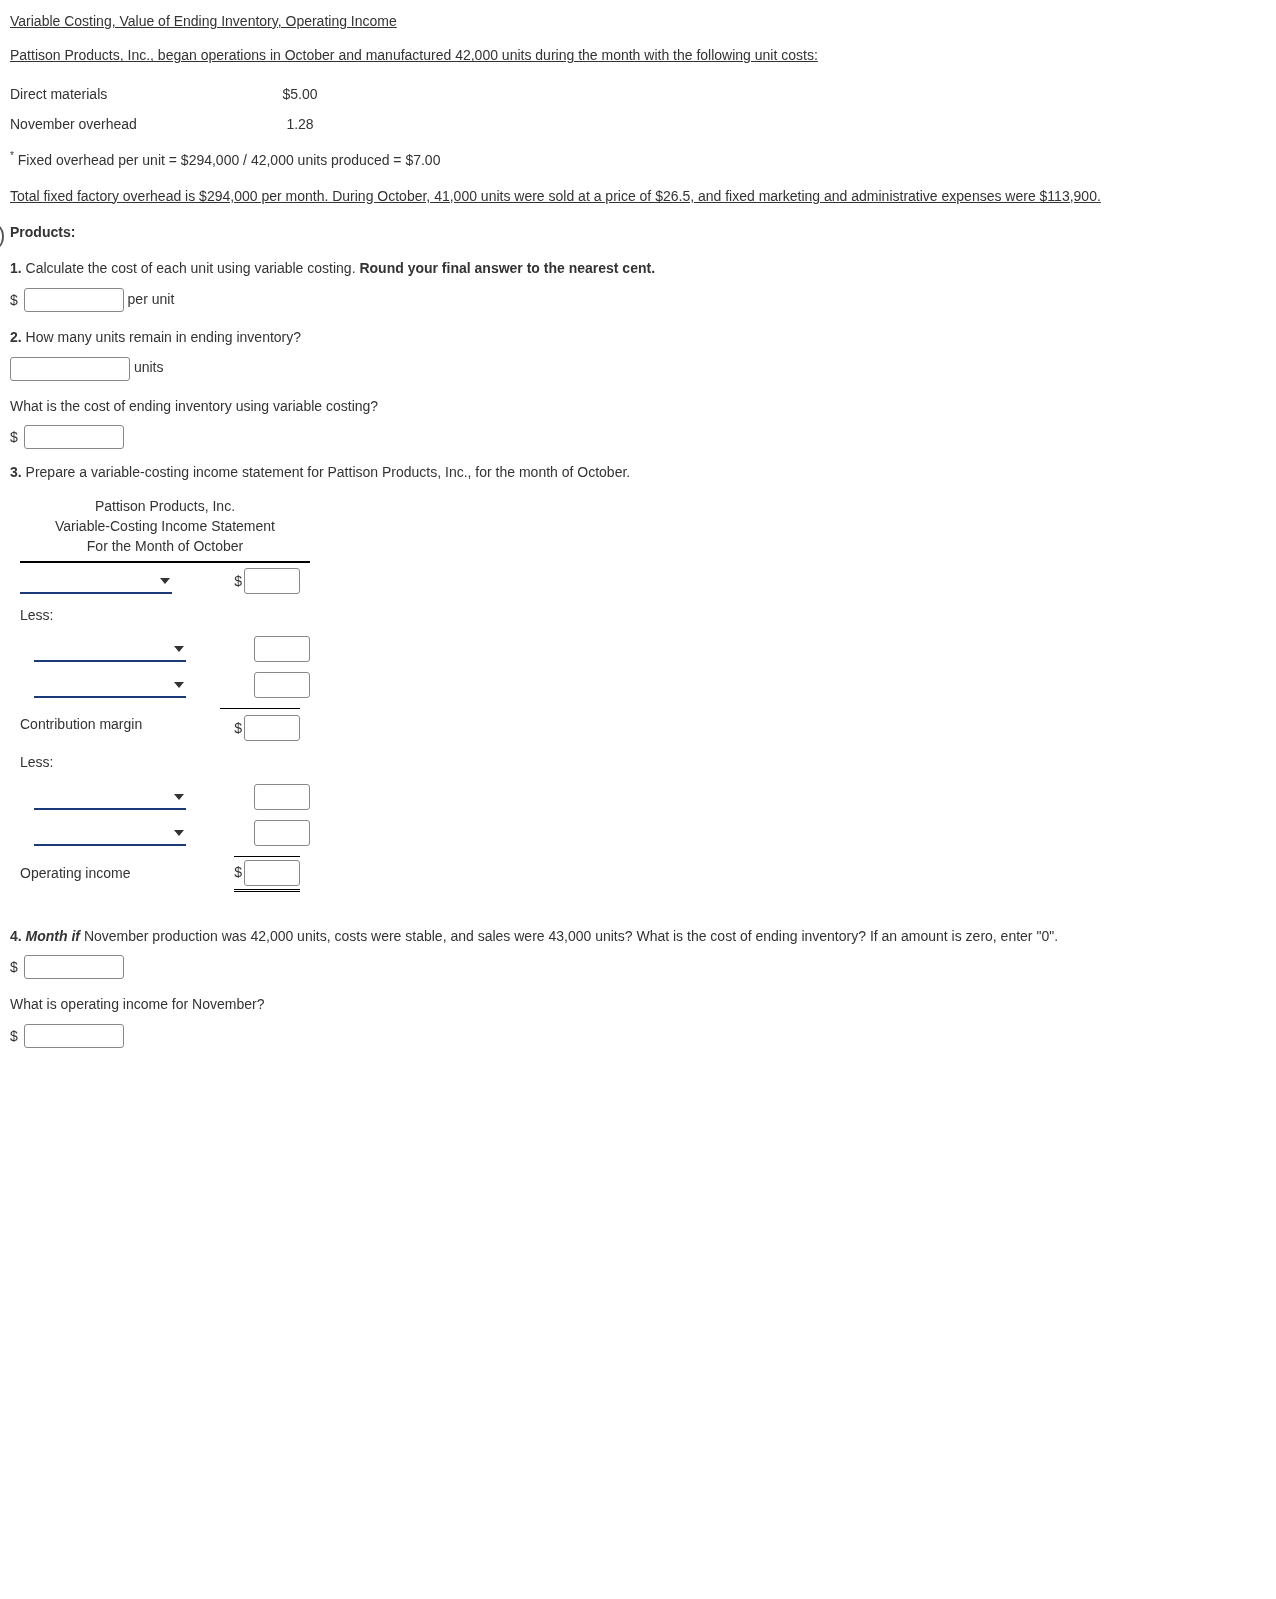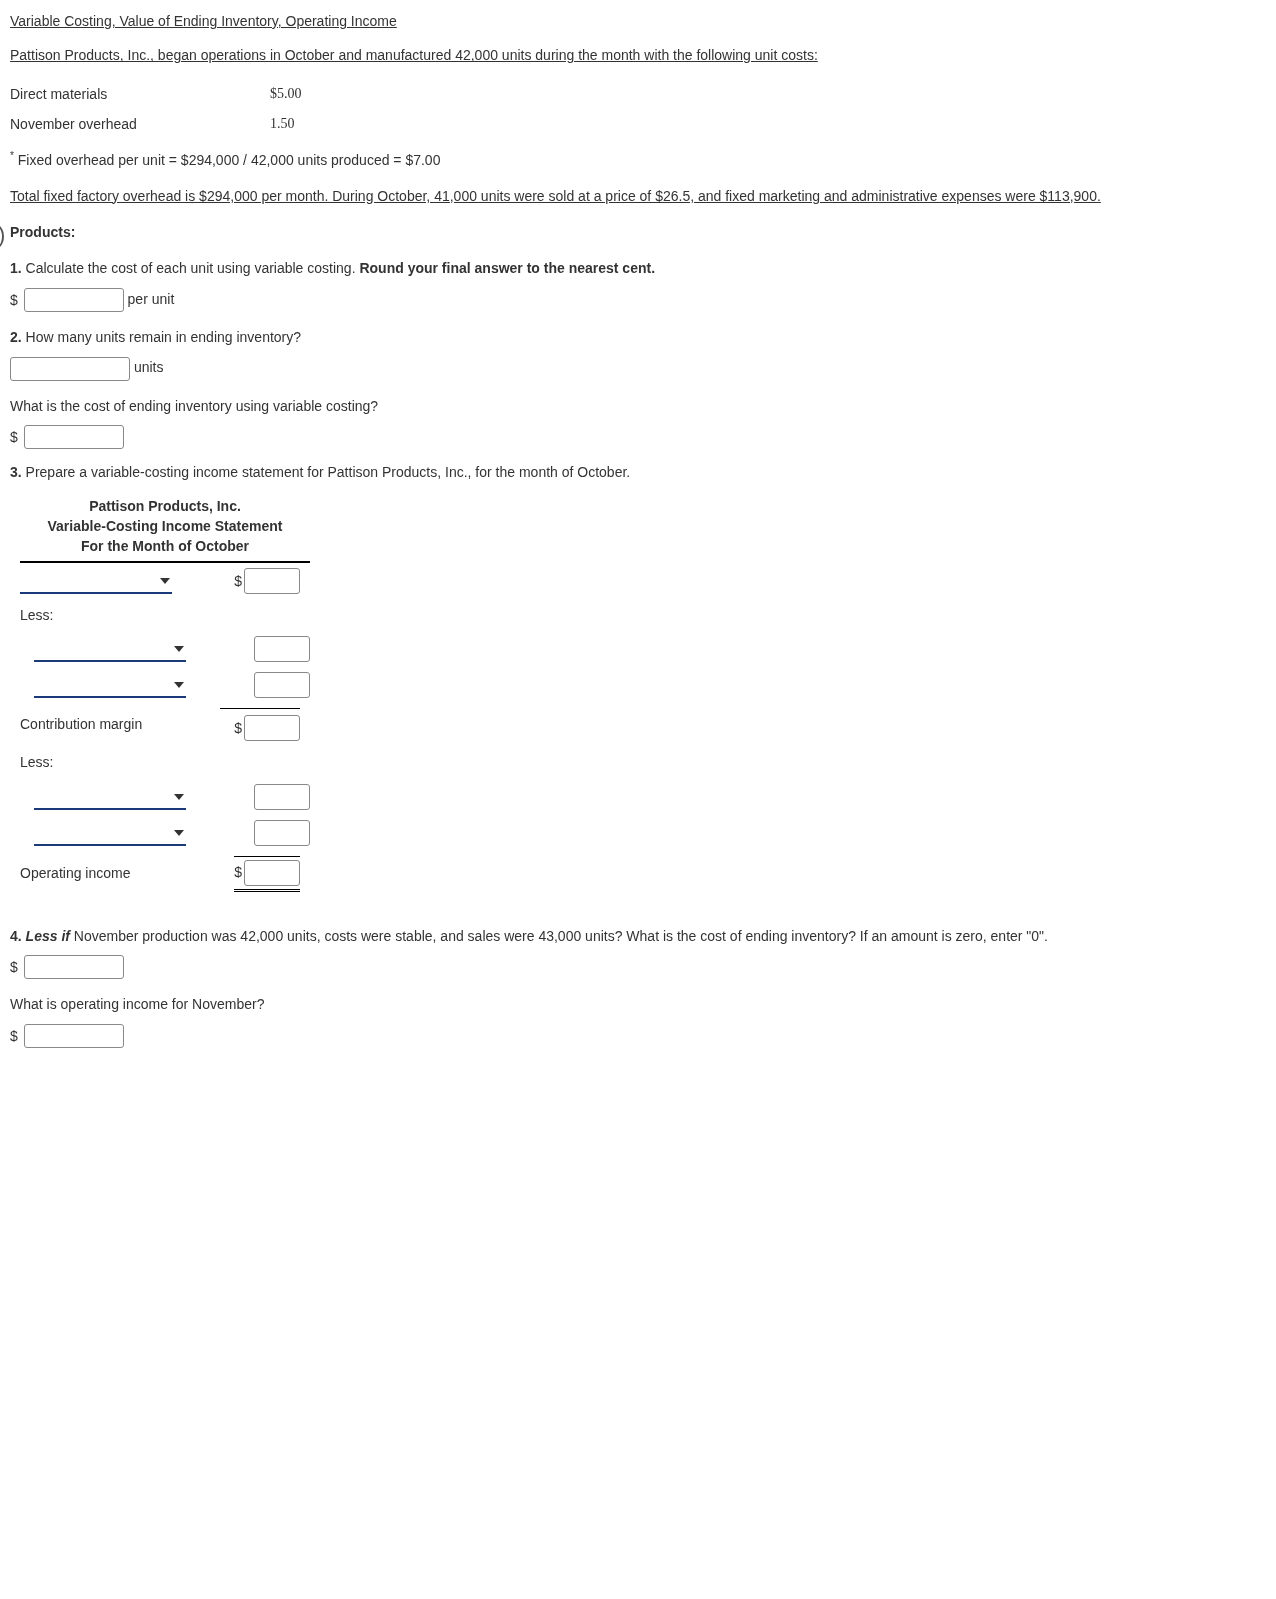--- a/index.html
+++ b/index.html
@@ -14,21 +14,21 @@
   .section { margin-bottom: 12px; text-decoration: underline; }
   .cost-table {
     border-collapse: collapse;
     margin: 8px 0;
   }
   .cost-table td {
     padding: 4px 0;
     vertical-align: top;
   }
   .cost-table td:first-child { width: 260px; margin-top: 11px; }
-  .cost-table td:nth-child(2) { text-align: left; width: 60px; font-family: Liberation Serif, serif; }
+  .cost-table td:nth-child(2) { text-align: center; width: 60px; }
   .footnote { margin: 6px 0 14px 0; }
   .footnote sup, .sup { font-size: 10px; vertical-align: super; }
   .required {
     font-weight: bold;
     margin: 14px 0 10px 0;
     position: relative;
   }
   .paren {
     position: absolute;
     left: -12px;
@@ -55,21 +55,21 @@
     display: inline-block;
     vertical-align: middle;
     margin-right: 2px;
   }
   .stmt {
     margin: 12px 0 4px 10px;
     width: 290px;
   }
   .stmt-header {
     text-align: center;
-    font-weight: bold;
+    font-weight: normal;
     border-bottom: 2px solid #000;
     padding-bottom: 4px;
     line-height:1.45;
   }
   .stmt-row {
     display: flex;
     align-items: center;
     padding: 5px 0;
   }
   .stmt-row .label-col { width: 200px; }
@@ -123,21 +123,21 @@
 <div class="section">Pattison Products, Inc., began operations in October and manufactured 42,000 units during the month with the following unit costs:</div>
 
 <table class="cost-table">
   <tbody>
       <tr>
         <td>Direct materials</td>
         <td>$5.00</td>
       </tr>
   <tr>
         <td>November overhead</td>
-        <td>1.50</td>
+        <td>1.28</td>
       </tr>
 </tbody>
   </table>
 
 <div class="footnote"><sup class="sup">*</sup><span> Fixed overhead per unit = $294,000 / 42,000 units produced = $7.00</span></div>
 
 <div class="section">Total fixed factory overhead is $294,000 per month. During October, 41,000 units were sold at a price of $26.5, and fixed marketing and administrative expenses were $113,900.</div>
 
 <div class="required">
   <span class="paren">)</span>
@@ -255,21 +255,21 @@
     <div class="amt-col">
       <div class="amt-wrap">
         <span class="dollar">$</span>
         <input class="amt-input" style="">
       </div>
     </div>
   </div>
 </div>
 
 <div class="q" style="margin-top:28px">
-  <strong>4.</strong><strong><em> Less if</em></strong><span> November production was 42,000 units, costs were stable, and sales were 43,000 units? What is the cost of ending inventory? If an amount is zero, enter "0".</span>
+  <strong>4.</strong><strong><em> Month if</em></strong><span> November production was 42,000 units, costs were stable, and sales were 43,000 units? What is the cost of ending inventory? If an amount is zero, enter "0".</span>
 </div>
 <div class="answer-row">
   <span class="dollar">$</span>
   <input class="input-box" style="">
 </div>
 
 <div class="q">What is operating income for November?</div>
 <div class="answer-row">
   <span class="dollar">$</span>
   <input class="input-box" style="">

